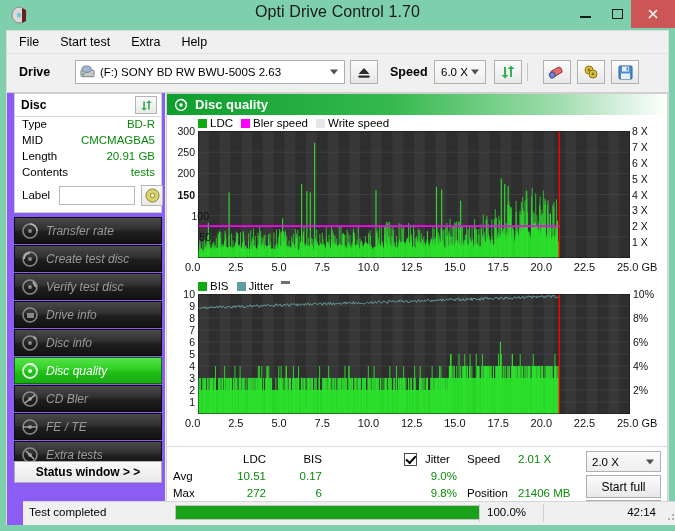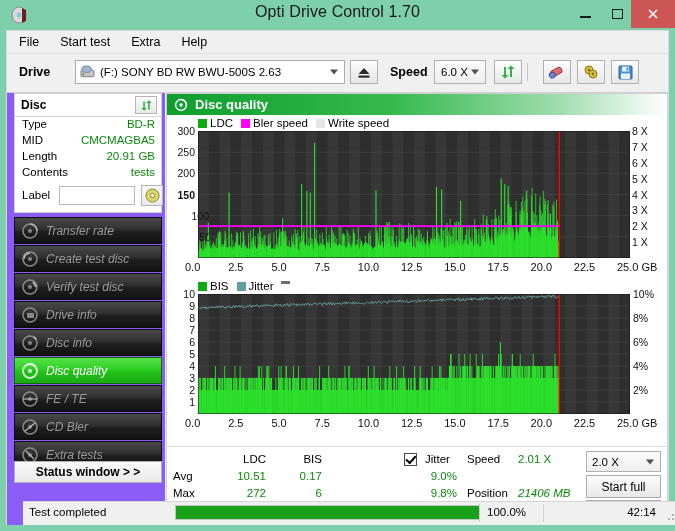--- a/index.html
+++ b/index.html
@@ -384,31 +384,31 @@
               <circle cx="9" cy="9" r="7" fill="none" stroke="#ffffff" stroke-width="1.8"></circle>
               <circle cx="9" cy="9" r="2" fill="#ffffff"></circle>
               <path d="M9 2 A7 7 0 0 1 16 9" stroke="#ffffff" stroke-width="1.8" fill="none"></path>
             </svg>
           <span class="nav-lbl">Disc quality</span>
         </div>
         <div class="navbtn">
           <svg class="nav-ico" viewBox="0 0 18 18">
               <circle cx="9" cy="9" r="7" fill="none" stroke="#9a9a9a" stroke-width="1.6"></circle>
               <circle cx="9" cy="9" r="2" fill="#9a9a9a"></circle>
-              <path d="M2 9 L16 9" stroke="#cfcfcf" stroke-width="1.2" fill="none"></path>
+              <path d="M4 13 L14 5" stroke="#cfcfcf" stroke-width="1.4" fill="none"></path>
             </svg>
-          <span class="nav-lbl">FE / TE</span>
+          <span class="nav-lbl">CD Bler</span>
         </div>
         <div class="navbtn">
           <svg class="nav-ico" viewBox="0 0 18 18">
               <circle cx="9" cy="9" r="7" fill="none" stroke="#9a9a9a" stroke-width="1.6"></circle>
               <circle cx="9" cy="9" r="2" fill="#9a9a9a"></circle>
-              <path d="M4 13 L14 5" stroke="#cfcfcf" stroke-width="1.4" fill="none"></path>
+              <path d="M2 9 L16 9" stroke="#cfcfcf" stroke-width="1.2" fill="none"></path>
             </svg>
-          <span class="nav-lbl">CD Bler</span>
+          <span class="nav-lbl">FE / TE</span>
         </div>
         <div class="navbtn">
           <svg class="nav-ico" viewBox="0 0 18 18">
               <circle cx="9" cy="9" r="7" fill="none" stroke="#9a9a9a" stroke-width="1.6"></circle>
               <circle cx="9" cy="9" r="2" fill="#9a9a9a"></circle>
               <path d="M5 5 L13 13" stroke="#cfcfcf" stroke-width="1.3" fill="none"></path>
             </svg>
           <span class="nav-lbl">Extra tests</span>
         </div>
       </div>
@@ -1548,21 +1548,21 @@
         <span class="stv" style="left:115px;top:40px;width:40px;">6</span>
         <span class="stv" style="left:238px;top:40px;width:52px;">9.8%</span>
 
         <span class="st" style="left:6px;top:57px;">Total</span>
         <span class="stv" style="left:41px;top:57px;width:58px;">3599175</span>
         <span class="stv" style="left:108px;top:57px;width:47px;">58526</span>
 
         <span class="st" style="left:300px;top:6px;">Speed</span>
         <span class="stv" style="left:351px;top:6px;width:60px;text-align:left;">2.01 X</span>
         <span class="st" style="left:300px;top:40px;">Position</span>
-        <span class="stv" style="left:351px;top:40px;width:70px;text-align:left;font-style:italic;">21406 MB</span>
+        <span class="stv" style="left:351px;top:40px;width:70px;text-align:left;">21406 MB</span>
         <span class="st" style="left:300px;top:57px;">Samples</span>
         <span class="stv" style="left:351px;top:57px;width:70px;text-align:left;">342289</span>
 
         <div class="spd-combo">
           <span class="t">2.0 X</span>
           <i class="combo-arrow"></i>
         </div>
         <div class="actbtn full">Start full</div>
         <div class="actbtn part">Start part</div>
       </div>

